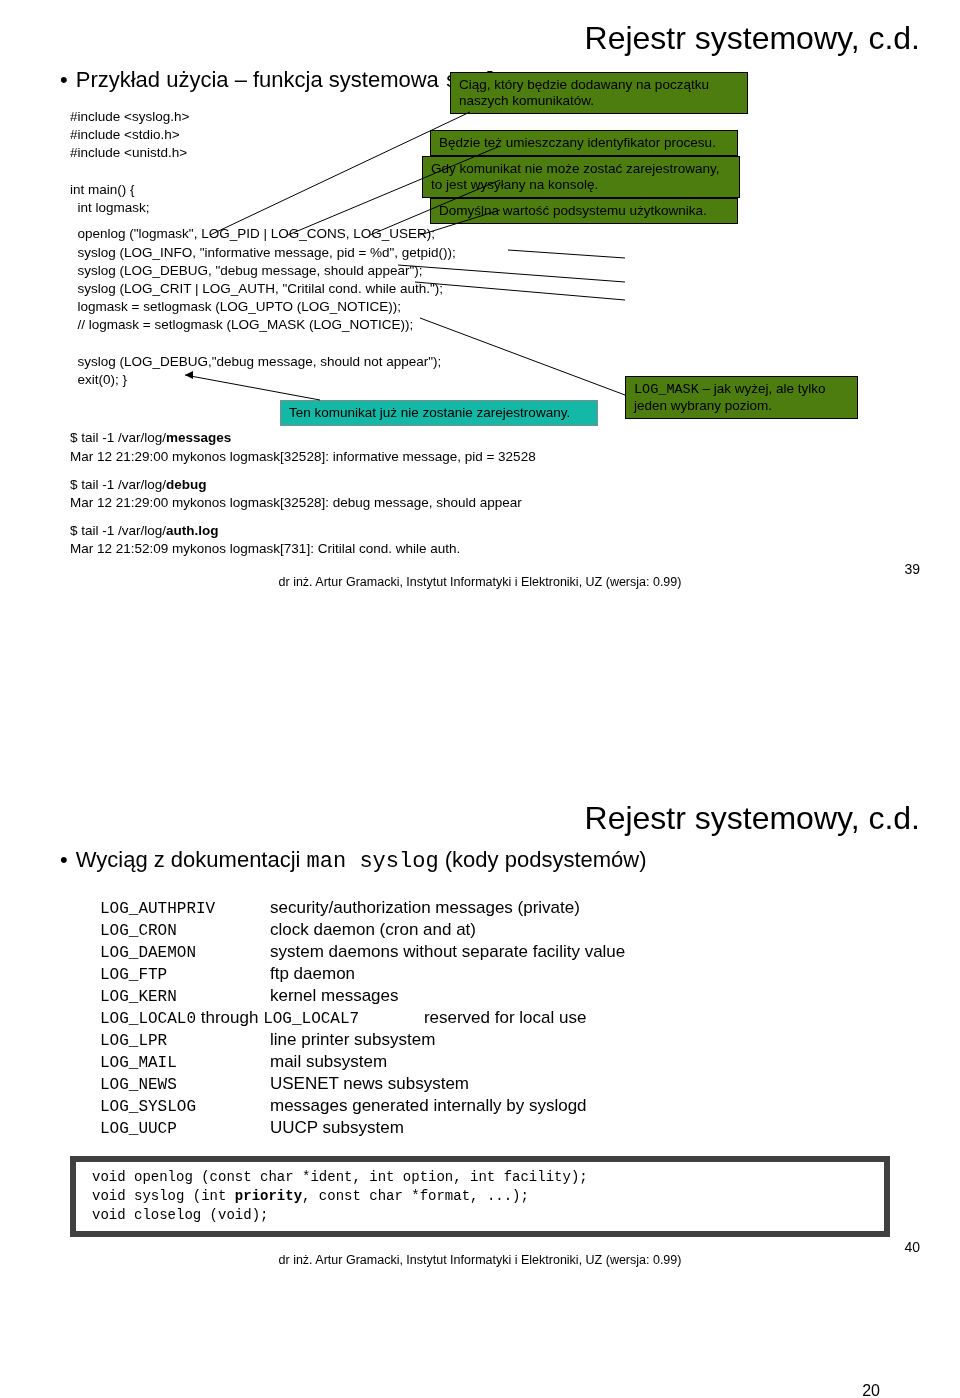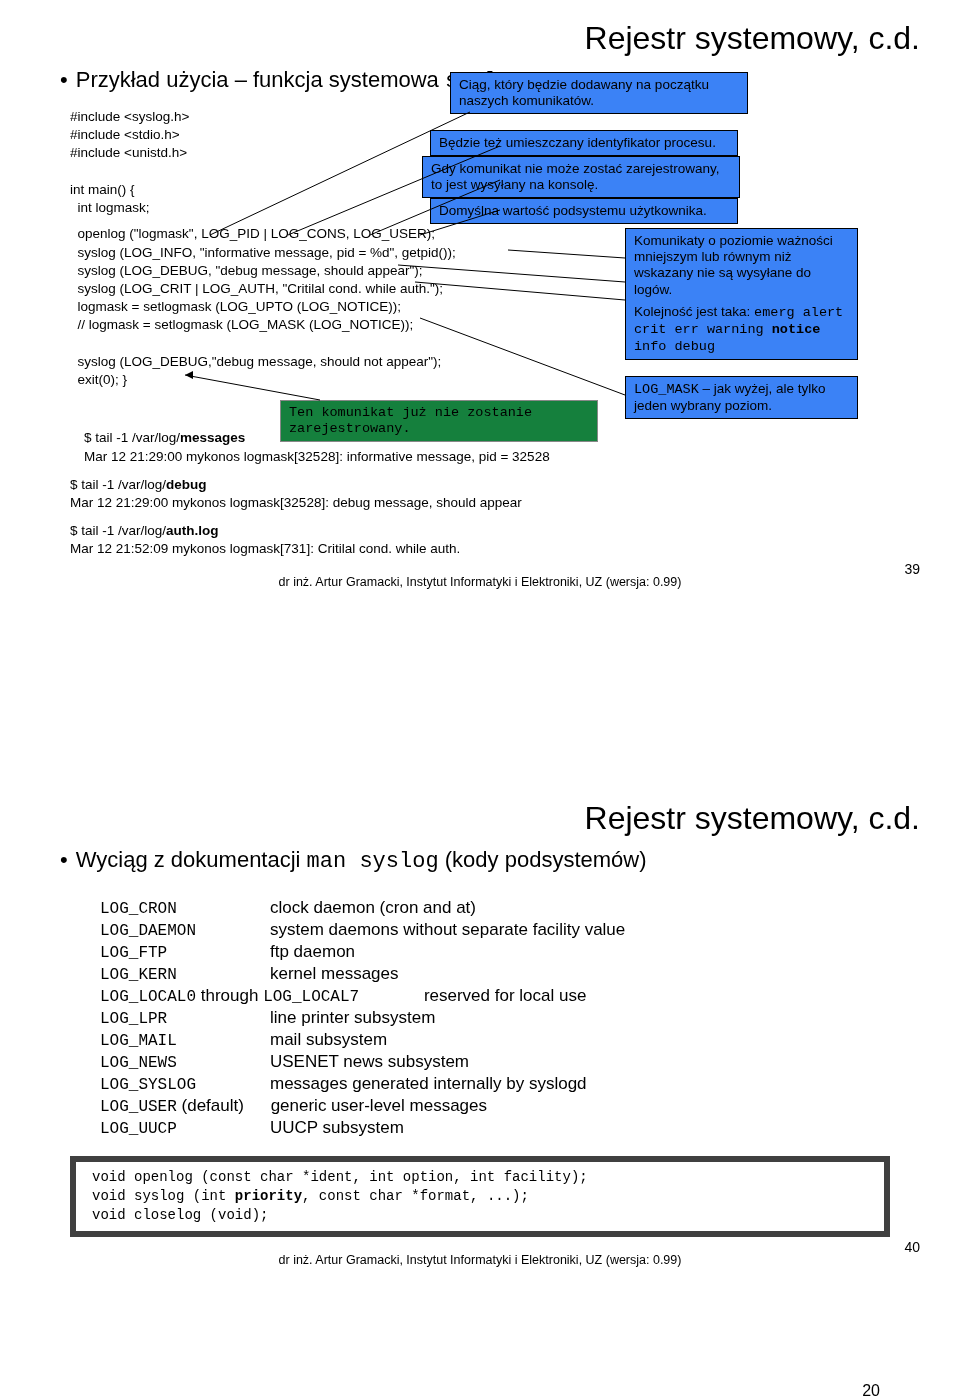--- a/index.html
+++ b/index.html
@@ -32,21 +32,21 @@
   .code {
     font-family: Liberation Sans, sans-serif;
     font-size: 13.5px;
     white-space: pre;
     line-height: 1.35;
   }
   .callout {
     border: 1.5px solid #000;
     padding: 4px 8px;
     font-size: 13.5px;
-    background: #3b82f6;
+    background: #4d7c0f;
     position: absolute;
     line-height: 1.2;
   }
   .svg-overlay {
     position: absolute;
     left: 0; top: 0;
     pointer-events: none;
   }
   .footer {
     text-align: center;
@@ -109,36 +109,28 @@
   // logmask = setlogmask (LOG_MASK (LOG_NOTICE));
 
   syslog (LOG_DEBUG,"debug message, should not appear");
   exit(0); }</div>
 
   <div class="callout" style="left:450px; top:72px; width:280px;">Ciąg, który będzie dodawany na początku naszych komunikatów.</div>
   <div class="callout" style="left:430px; top:130px; width:290px;">Będzie też umieszczany identyfikator procesu.</div>
   <div class="callout" style="left:422px; top:156px; width:300px;">Gdy komunikat nie może zostać zarejestrowany, to jest wysyłany na konsolę.</div>
   <div class="callout" style="left:430px; top:198px; width:290px;">Domyślna wartość podsystemu użytkownika.</div>
 
-  <div class="callout" style="left:625px; top:228px; width:215px;">
-    <div>Komunikaty o poziomie ważności mniejszym lub równym niż wskazany nie są wysyłane do logów.</div>
-    <div style="height:6px;"></div>
-    <div>
-      <span>Kolejność jest taka:</span>
-      <span class="mono">emerg alert crit err warning <b>notice</b> info debug</span>
-    </div>
-  </div>
 
   <div class="callout" style="left:625px; top:376px; width:215px;">
     <span class="mono">LOG_MASK</span><span> – jak wyżej, ale tylko jeden wybrany poziom.</span>
   </div>
 
-  <div class="callout" style="left:280px; top:400px; width:300px; border-color:#888; background:#15803d;font-family:Liberation Mono, monospace;">Ten komunikat już nie zostanie zarejestrowany.</div>
+  <div class="callout" style="left:280px; top:400px; width:300px; border-color:#888; background:#14b8a6;">Ten komunikat już nie zostanie zarejestrowany.</div>
 
-  <div class="code" style="margin-left:44px; margin-top:40px;">$ tail -1 /var/log/<b>messages</b>
+  <div class="code" style="margin-left:30px; margin-top:40px;">$ tail -1 /var/log/<b>messages</b>
 Mar 12 21:29:00 mykonos logmask[32528]: informative message, pid = 32528</div>
 
   <div class="code" style="margin-left:30px; margin-top:10px;">$ tail -1 /var/log/<b>debug</b>
 Mar 12 21:29:00 mykonos logmask[32528]: debug message, should appear</div>
 
   <div class="code" style="margin-left:30px; margin-top:10px;">$ tail -1 /var/log/<b>auth.log</b>
 Mar 12 21:52:09 mykonos logmask[731]: Critilal cond. while auth.</div>
 
   <svg class="svg-overlay" width="960" height="660">
     <line x1="470" y1="112" x2="210" y2="235" stroke="#000" stroke-width="1"></line>
@@ -162,39 +154,36 @@
 <div class="page" style="height:600px;">
   <h1 class="title">Rejestr systemowy, c.d.</h1>
 
   <div class="bullet">
     <span class="dot">•</span><span>Wyciąg z dokumentacji</span>
     <span class="mono">man syslog</span>
     <span>(kody podsystemów)</span>
   </div>
 
   <div style="margin-left:60px; margin-top:24px;">
+    <div class="facility-row"><span class="label">LOG_AUTHPRIV</span><span>security/authorization messages (private)</span></div>
     <div class="facility-row"><span class="label">LOG_CRON</span><span>clock daemon (cron and at)</span></div>
     <div class="facility-row"><span class="label">LOG_DAEMON</span><span>system daemons without separate facility value</span></div>
     <div class="facility-row"><span class="label">LOG_FTP</span><span>ftp daemon</span></div>
     <div class="facility-row"><span class="label">LOG_KERN</span><span>kernel messages</span></div>
 
     <div class="facility-row">
       <span class="label-long">LOG_LOCAL0</span><span> through </span><span class="label-long">LOG_LOCAL7</span>
       <span style="margin-left:60px;">reserved for local use</span>
     </div>
 
     <div class="facility-row"><span class="label">LOG_LPR</span><span>line printer subsystem</span></div>
     <div class="facility-row"><span class="label">LOG_MAIL</span><span>mail subsystem</span></div>
     <div class="facility-row"><span class="label">LOG_NEWS</span><span>USENET news subsystem</span></div>
     <div class="facility-row"><span class="label">LOG_SYSLOG</span><span>messages generated internally by syslogd</span></div>
 
-    <div class="facility-row">
-      <span class="label-long">LOG_USER</span><span> (default)</span>
-      <span style="margin-left:22px;">generic user-level messages</span>
-    </div>
 
     <div class="facility-row">
       <span class="label">LOG_UUCP</span><span>UUCP subsystem</span>
     </div>
   </div>
 
   <div class="proto-box">void openlog (const char *ident, int option, int facility);
 void syslog (int <b>priority</b>, const char *format, ...);
 void closelog (void);</div>
 

